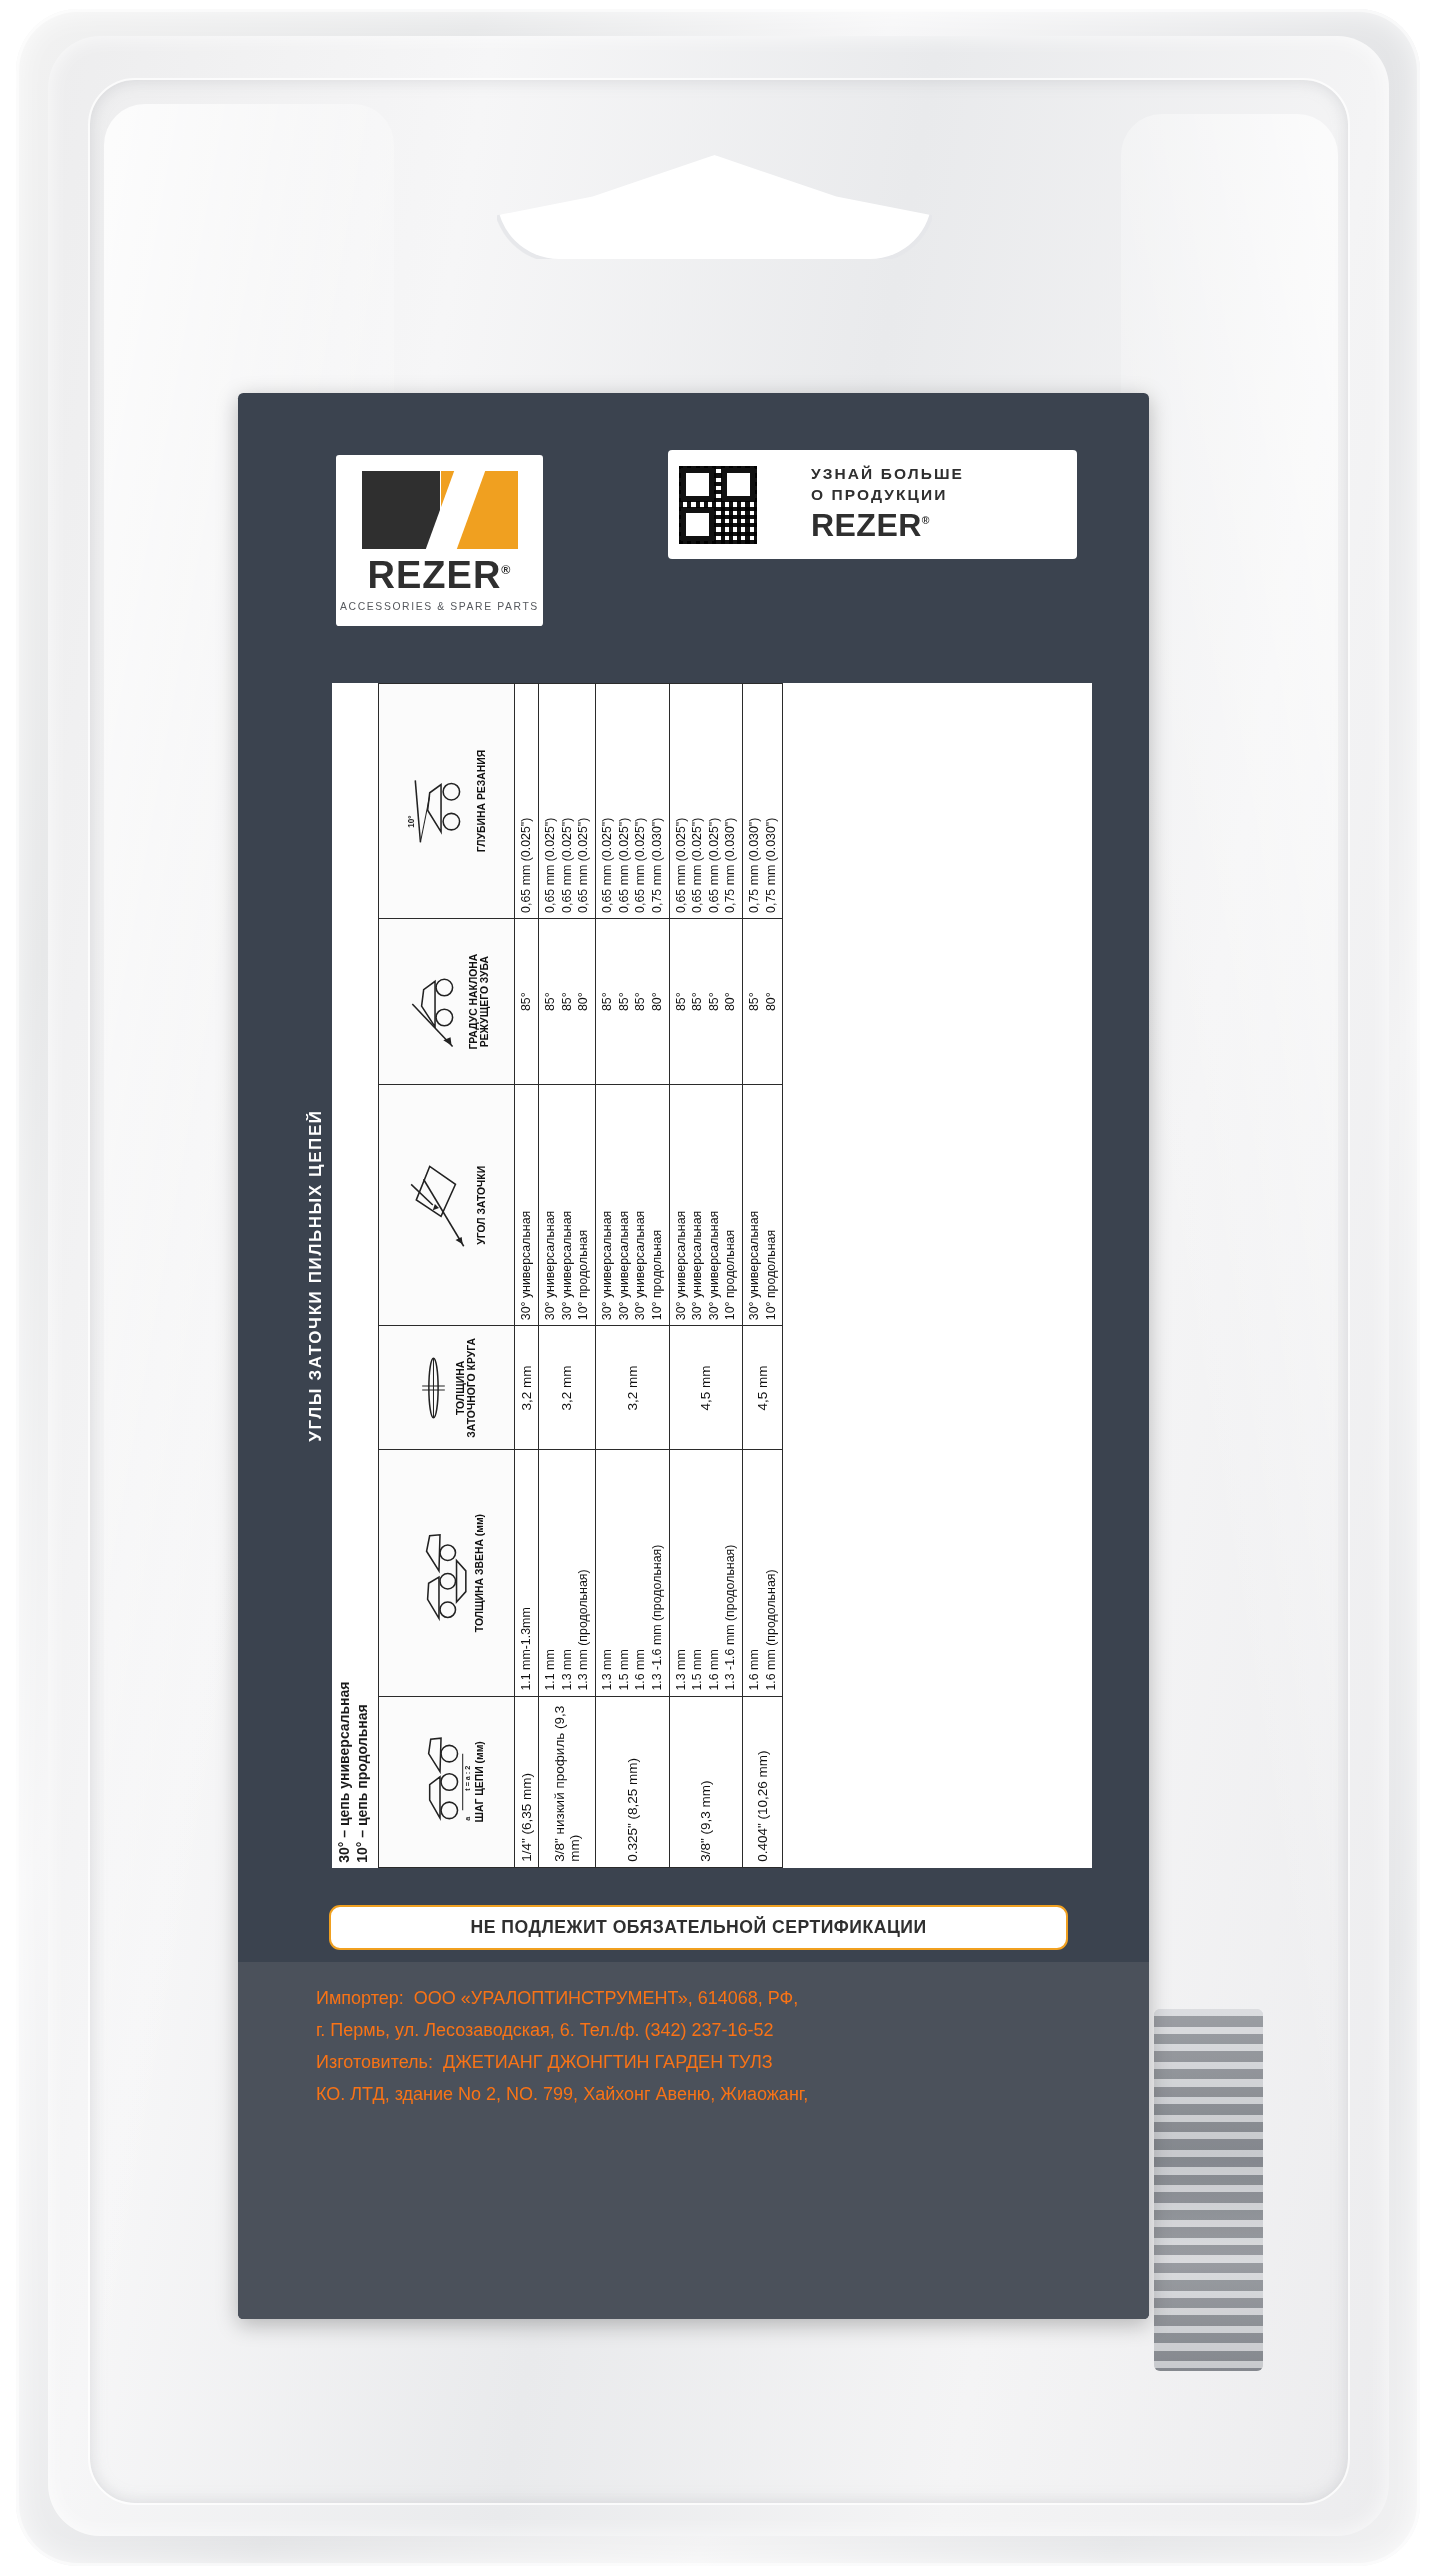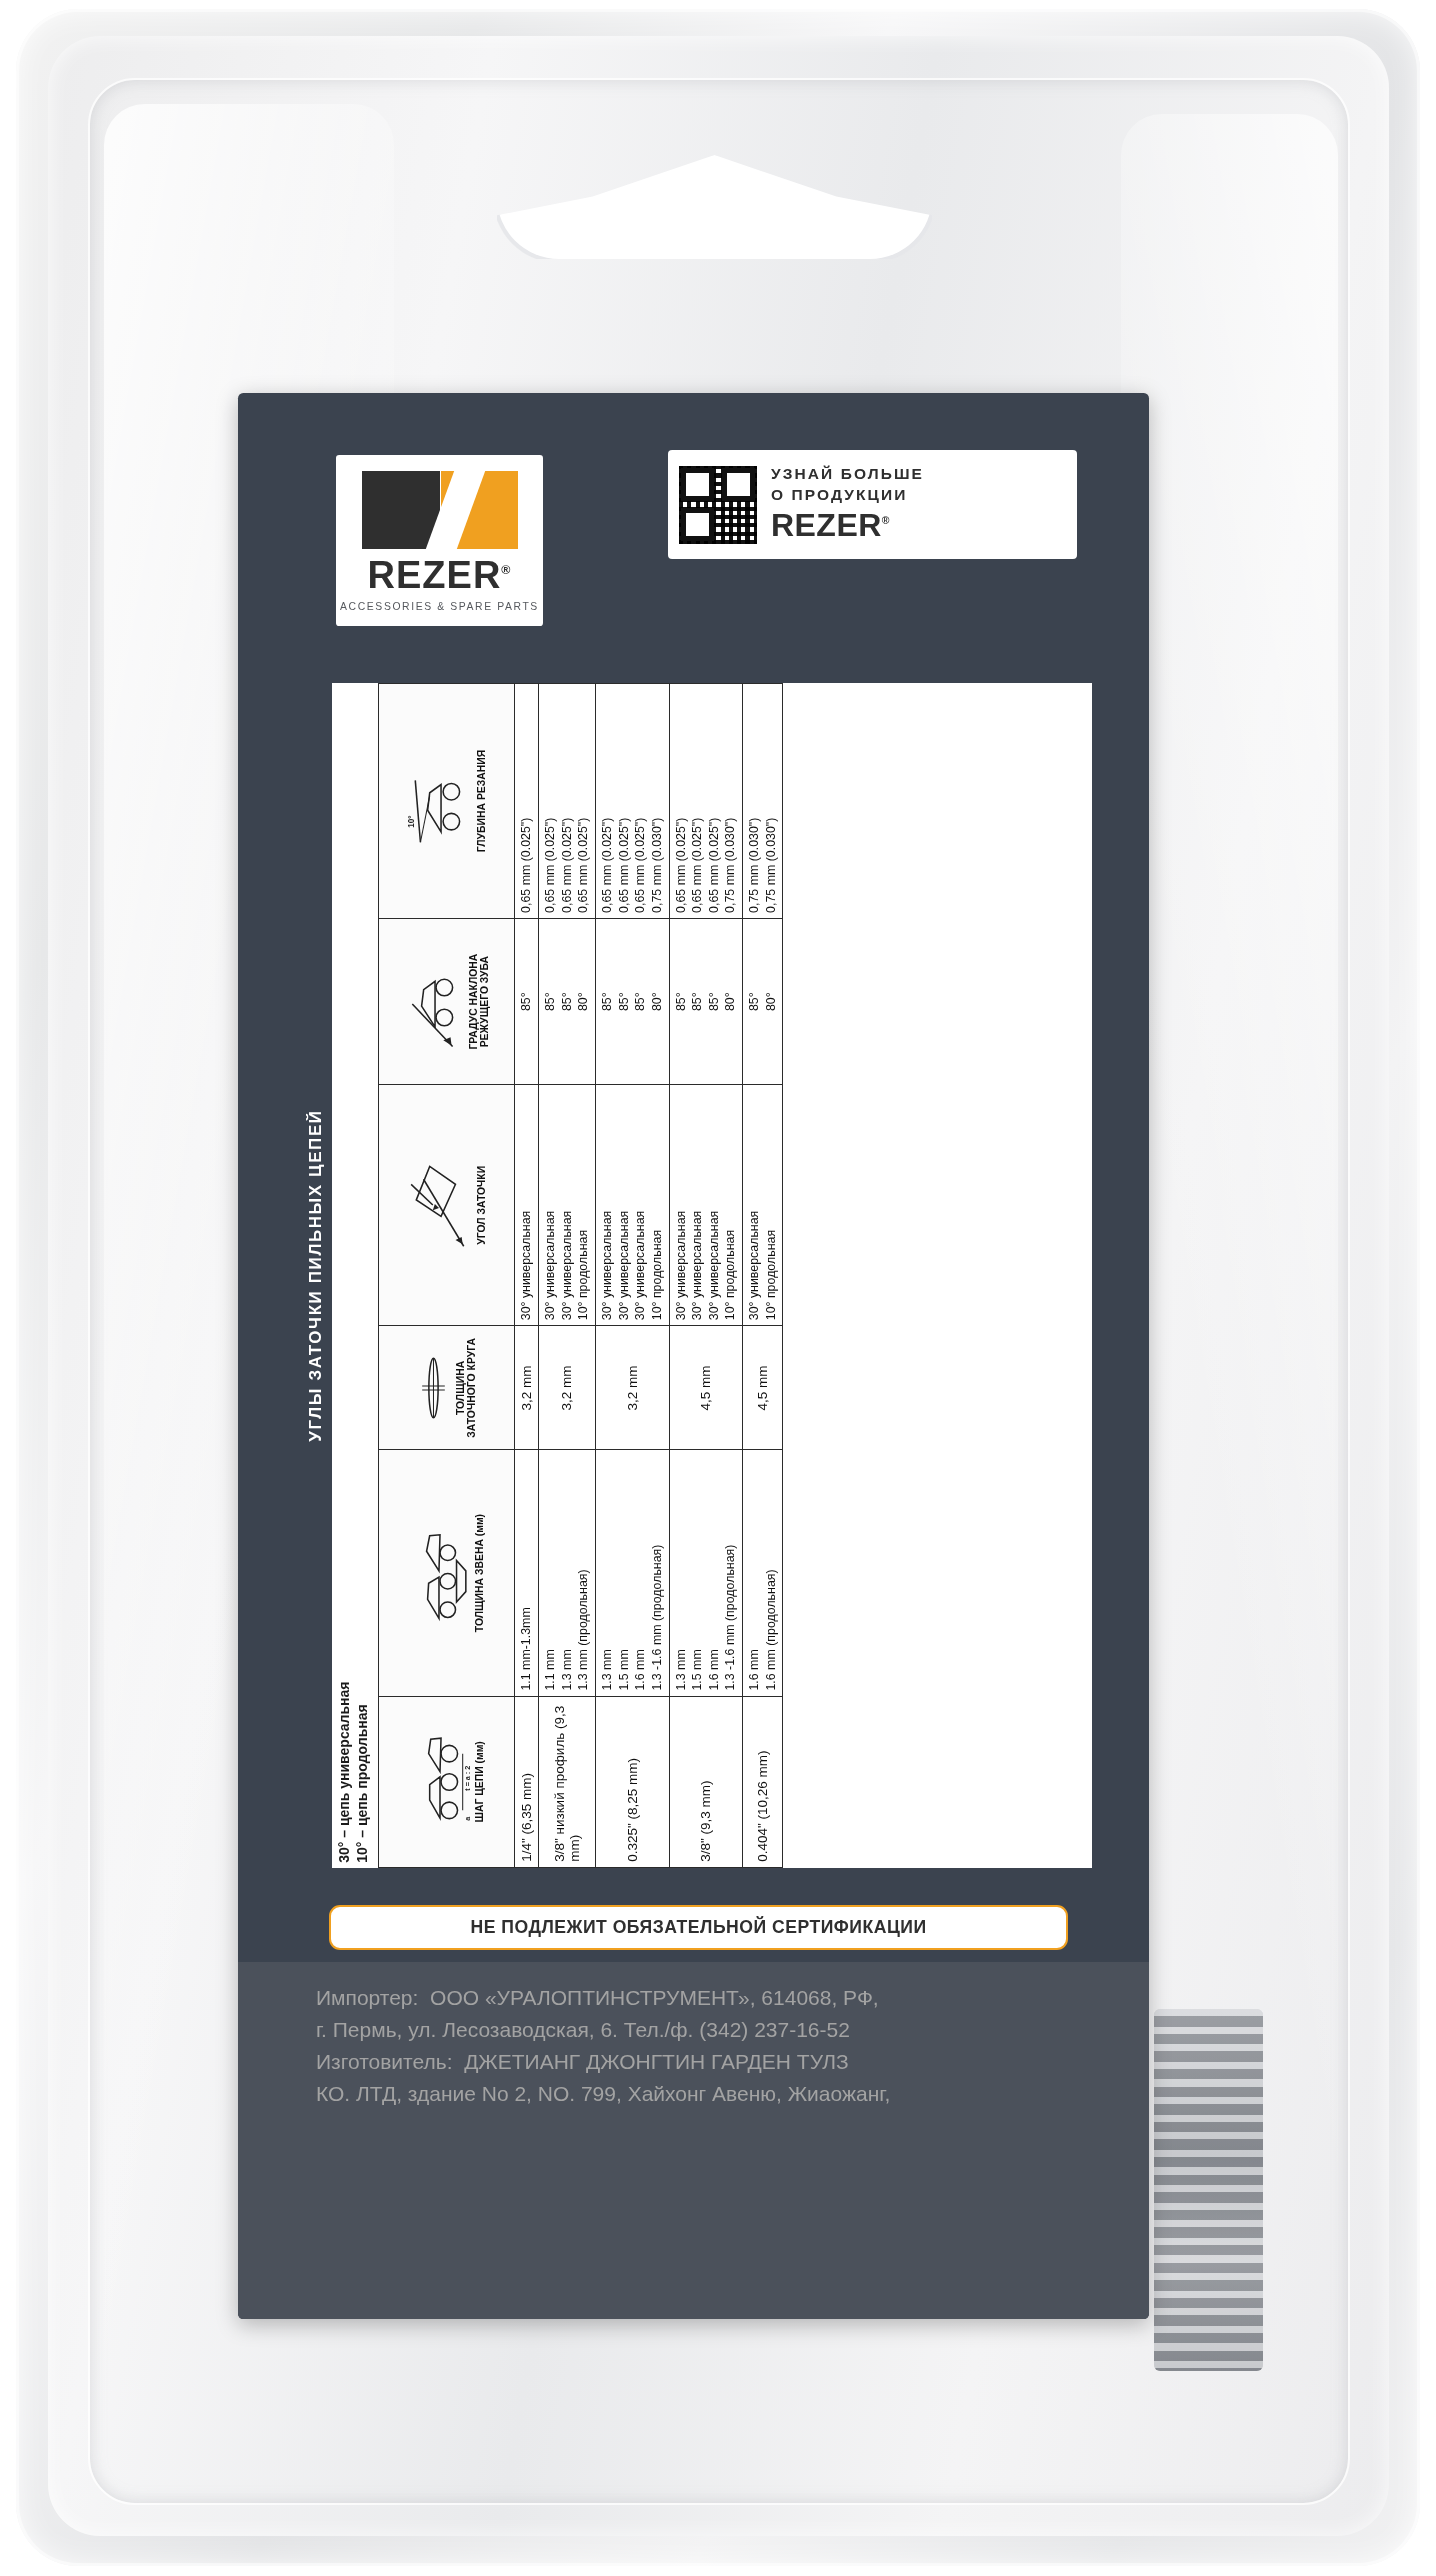--- a/index.html
+++ b/index.html
@@ -113,21 +113,21 @@
     font-size:38px;font-weight:bold;letter-spacing:1px;color:#2f2f2f;margin-top:5.2px;
   }
   .logo-word sup{font-size:12.4px;vertical-align:super;}
   .logo-sub{
     font-size:10.4px;letter-spacing:1.6px;color:#55585d;margin-top:4.1px;text-align:right;
   }
 
   
   .qr-box{
     position:absolute;left:430px;top:57px;width:409px;height:109px;
-    background:#ffffff;border-radius:4.1px;display:flex;align-items:center;
+    background:#ffffff;border-radius:4.1px;display:flex;align-items:center;gap:40px;
   }
   .qr{
     width:78px;height:78px;margin-left:11.4px;
     background:
       repeating-linear-gradient(90deg,#111 0 4.1px,#fff 4.1px 8.3px),
       repeating-linear-gradient(0deg,#111 0 4.1px,#fff 4.1px 8.3px);
     background-blend-mode:multiply;
     position:relative;
   }
   .qr .eye{position:absolute;width:23px;height:23px;border:5.2px solid #111;background:#fff;}
@@ -193,21 +193,21 @@
   .cert{
     position:absolute;left:91px;top:1512px;width:735px;height:41px;
     background:#ffffff;border:2.6px solid #f0a020;border-radius:11px;
     display:flex;align-items:center;justify-content:center;
     font-size:17.6px;font-weight:bold;color:#2f2f2f;letter-spacing:0.5px;
   }
 
   
   .footer{
     position:absolute;left:78px;top:1589px;width:777px;
-    color:#a3a3a3;font-size:21px;line-height:32px;
+    color:#f97316;font-size:18px;line-height:32px;
   }
   .footer div{white-space:pre;}
   .footer-bg{
     position:absolute;left:0;top:1569px;width:911px;height:357px;
     background:#4b515b;
   }
 </style>
 </head>
 <body>
 

